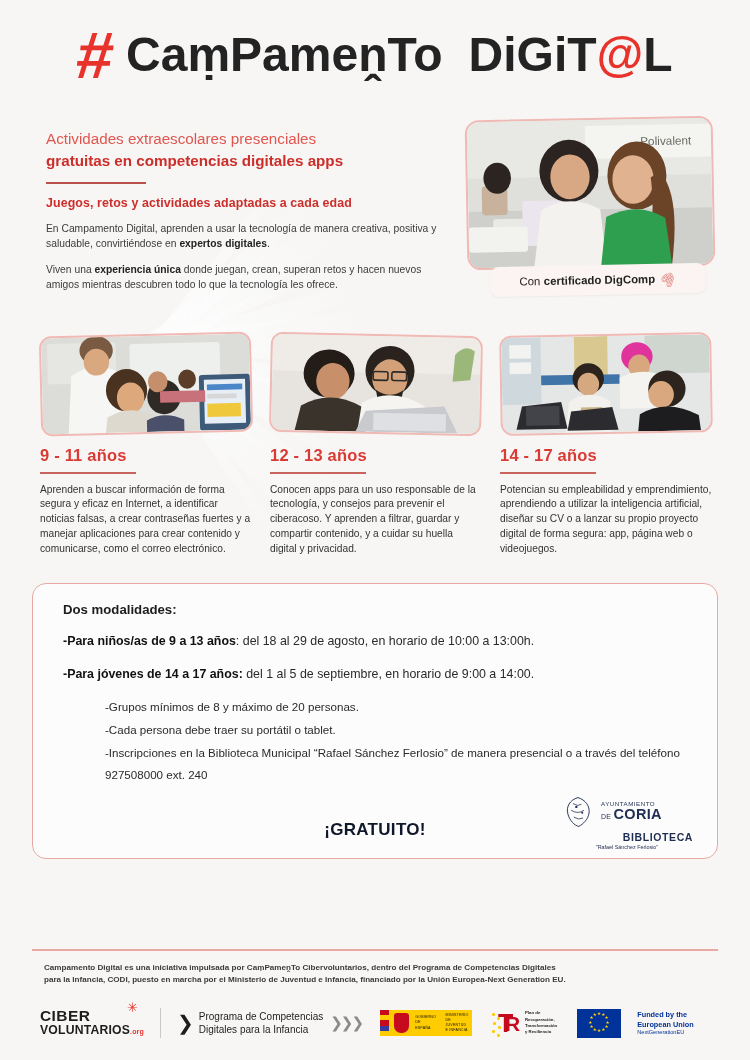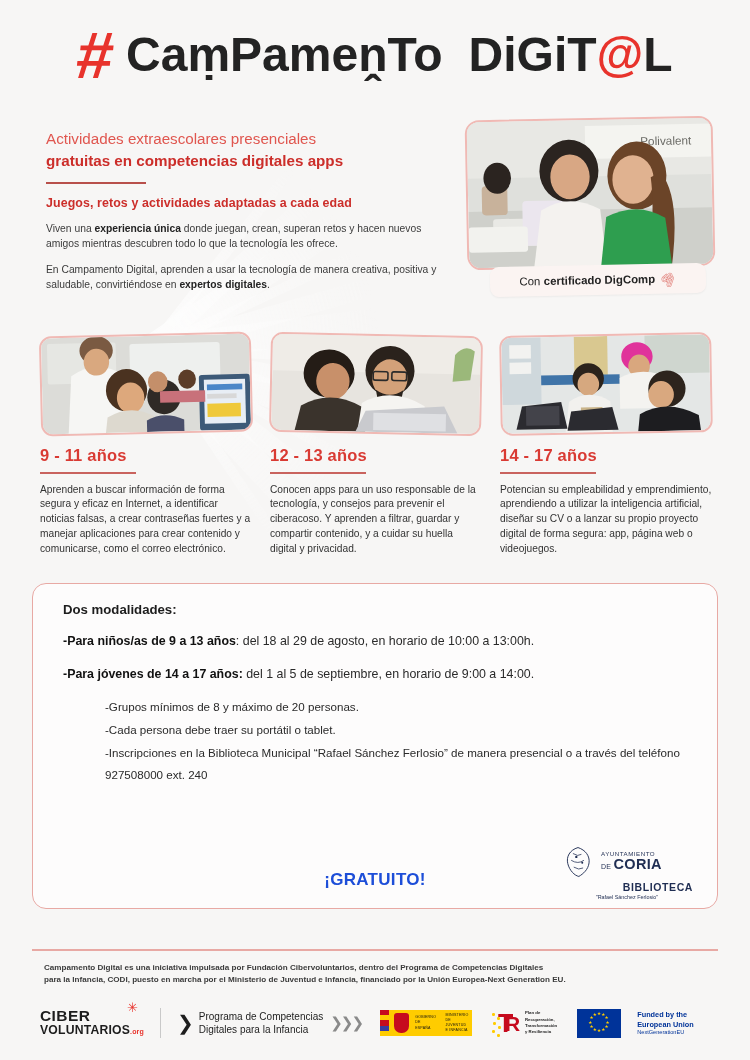--- a/index.html
+++ b/index.html
@@ -173,21 +173,21 @@
   .card .desc {
     font-size: 10.2px;
     line-height: 1.45;
     color: #333;
   }
 
   
   .infobox {
     position: absolute;
     left: 32px; top: 583px;
-    width: 686px; height: 326px;
+    width: 686px; height: 276px;
     border: 1.6px solid #e8a9a4;
     border-radius: 14px;
     background: #fdfcfc;
     padding: 18px 24px 10px 30px;
   }
   .ib-title {
     font-size: 13.2px;
     font-weight: bold;
     color: #1d1d1d;
     margin-bottom: 14px;
@@ -205,21 +205,21 @@
     line-height: 1.95;
     color: #2a2a2a;
   }
   .gratis {
     position: absolute;
     left: 0; right: 0;
     bottom: 18px;
     text-align: center;
     font-size: 17px;
     font-weight: bold;
-    color: #1d4ed8;
+    color: #0f172a;
     letter-spacing: .3px;
   }
 
   
   .coria {
     position: absolute;
     right: 24px; bottom: 8px;
     width: 132px;
     text-align: center;
     color: #1f2d52;
@@ -354,24 +354,24 @@
   </div>
 
   <div class="intro">
     <h1>
       <span>Actividades extraescolares presenciales</span><br>
       <b>gratuitas en competencias digitales apps</b><br>
     </h1>
     <div class="rule"></div>
     <div class="tagline">Juegos, retos y actividades adaptadas a cada edad</div>
     <div class="para">
+      <span>En Campamento Digital, aprenden a usar la tecnología de manera creativa, positiva y saludable, convirtiéndose en </span><b>expertos digitales</b><span>.</span>
+    </div>
+    <div class="para">
       <span>Viven una </span><b>experiencia única</b><span> donde juegan, crean, superan retos y hacen nuevos amigos mientras descubren todo lo que la tecnología les ofrece.</span>
-    </div>
-    <div class="para">
-      <span>En Campamento Digital, aprenden a usar la tecnología de manera creativa, positiva y saludable, convirtiéndose en </span><b>expertos digitales</b><span>.</span>
     </div>
   </div>
 
   <div class="hero">
     <div class="ph">
       <svg viewBox="0 0 248 150" preserveAspectRatio="none" style="position:absolute;inset:0;width:100%;height:100%">
         <rect x="0" y="0" width="248" height="150" fill="#dfe0dc"></rect>
         <rect x="0" y="0" width="248" height="58" fill="#e8e8e4"></rect>
         <rect x="120" y="6" width="128" height="34" fill="#f4f4f0"></rect>
         <text x="176" y="27" font-family="Liberation Sans, sans-serif" font-size="12" fill="#6b6b66">Polivalent</text>
@@ -520,21 +520,21 @@
         </div>
       </div>
       <div class="coria-bib">BIBLIOTECA</div>
       <div class="coria-sub">"Rafael Sánchez Ferlosio"</div>
     </div>
   </div>
 
   <div class="footer-rule"></div>
 
   <div class="footer-text">
-    <div>Campamento Digital es una iniciativa impulsada por Fundación Cibervoluntarios, dentro del Programa de Competencias Digitales</div>
+    <div>Campamento Digital es una iniciativa impulsada por CaṃPameṋTo Cibervoluntarios, dentro del Programa de Competencias Digitales</div>
     <div>para la Infancia, CODI, puesto en marcha por el Ministerio de Juventud e Infancia, financiado por la Unión Europea-Next Generation EU.</div>
   </div>
 
   <div class="footer-logos">
 
     <div class="cv-logo">
       <span class="cv-spark">✳</span>
       <div class="cv-ciber">CIBER</div>
       <div class="cv-vol"><span>VOLUNTARIOS</span><span class="org">.org</span></div>
     </div>

